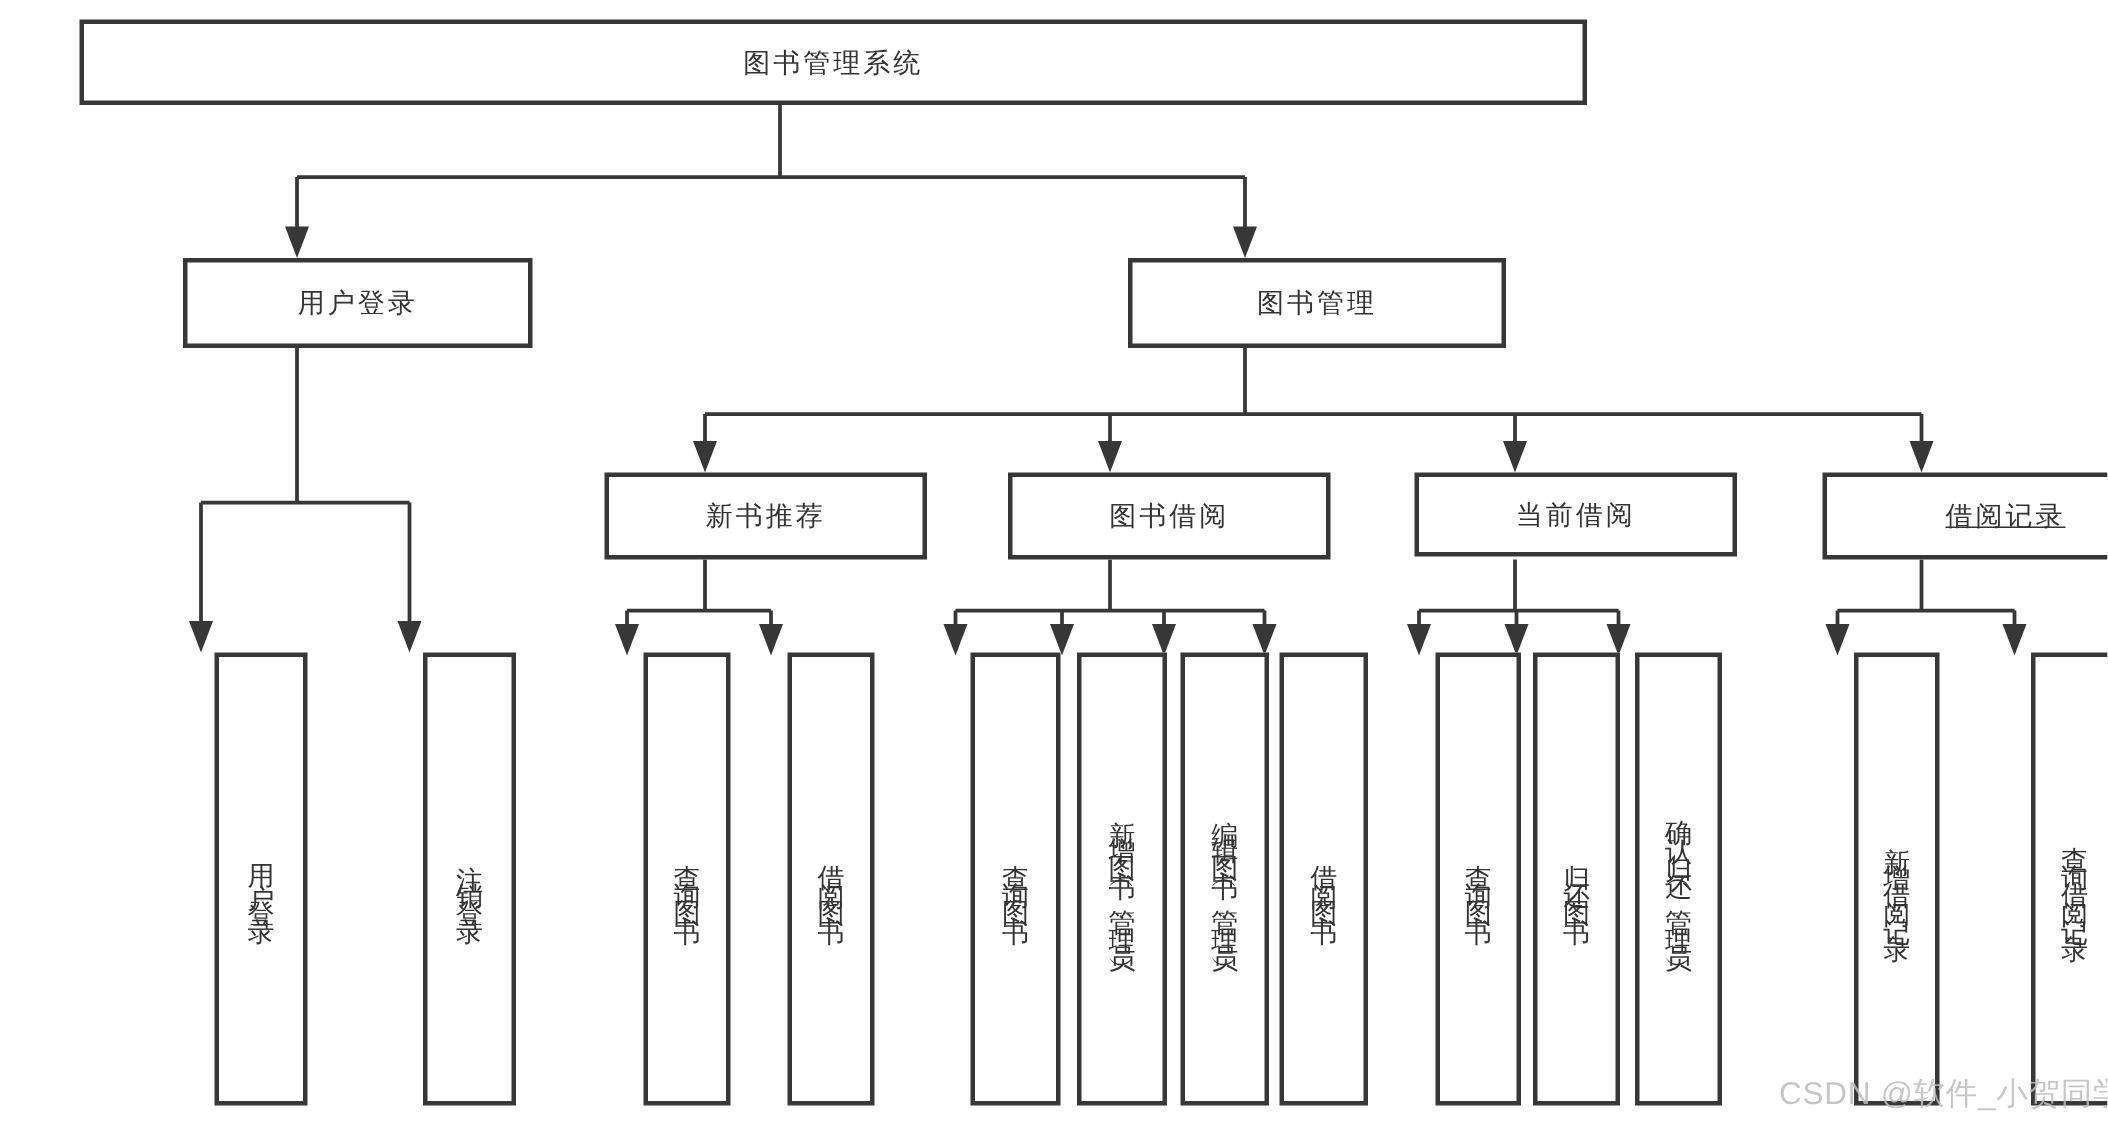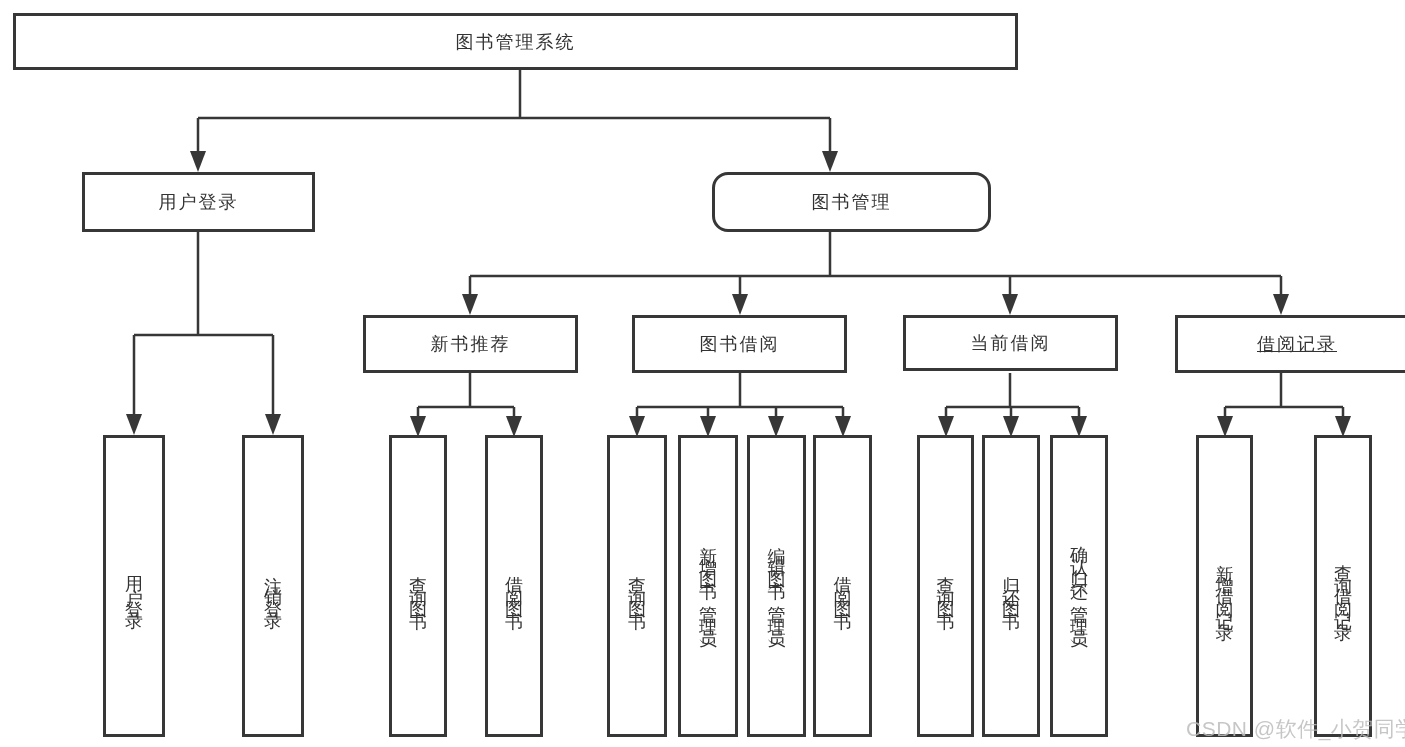--- a/index.html
+++ b/index.html
@@ -21,20 +21,21 @@
     position: absolute;
     box-sizing: border-box;
     border: 3px solid #373737;
     background: #ffffff;
     color: #333333;
     display: flex;
     align-items: center;
     justify-content: center;
     font-size: 18px;
     z-index: 2;
+    margin-left: 40px;
   }
   .h-box {
     letter-spacing: 2px;
   }
   .v-box {
     writing-mode: vertical-rl;
     text-orientation: mixed;
     letter-spacing: 12px;
     line-height: 1;
     text-align: center;
@@ -107,21 +108,21 @@
     </g>
   </svg>
 
   <div class="box h-box" style="left:13px; top:13px; width:1005px; height:57px;">
     <span>图书管理系统</span>
   </div>
 
   <div class="box h-box" style="left:82px; top:172px; width:233px; height:60px;">
     <span>用户登录</span>
   </div>
-  <div class="box h-box" style="left:712px; top:172px; width:279px; height:60px;border-radius:16px;">
+  <div class="box h-box" style="left:712px; top:172px; width:252px; height:60px;">
     <span>图书管理</span>
   </div>
 
   <div class="box h-box" style="left:363px; top:315px; width:215px; height:58px;text-align:right;">
     <span>新书推荐</span>
   </div>
   <div class="box h-box" style="left:632px; top:315px; width:215px; height:58px;justify-content:center;">
     <span>图书借阅</span>
   </div>
   <div class="box h-box" style="left:903px; top:315px; width:215px; height:56px;">

